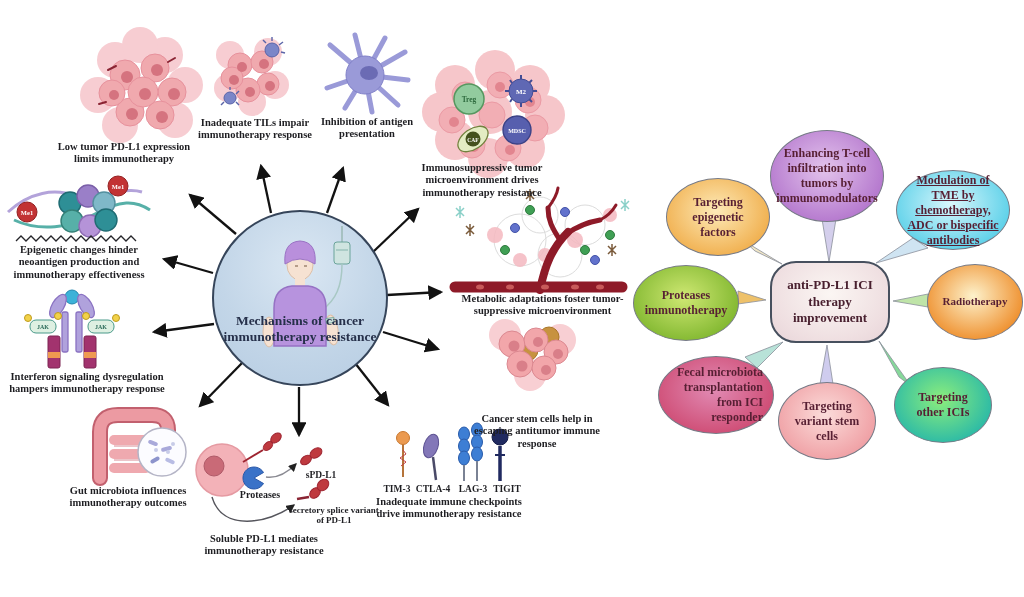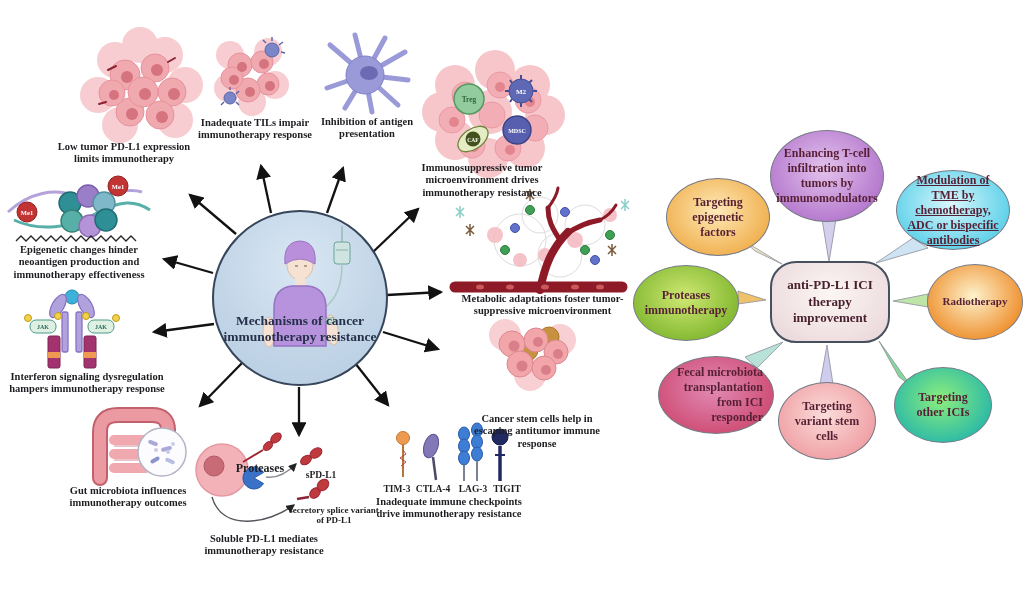--- a/index.html
+++ b/index.html
@@ -444,21 +444,21 @@
     <div class="lbl" style="left:308px;top:116px;width:118px;">Inhibition of antigen presentation</div>
     <div class="lbl" style="left:413px;top:162px;width:138px;">Immunosuppressive tumor microenvironment drives immunotherapy resistance</div>
     <div class="lbl" style="left:3px;top:244px;width:152px;">Epigenetic changes hinder neoantigen production and immunotherapy effectiveness</div>
     <div class="lbl" style="left:0px;top:371px;width:174px;">Interferon signaling dysregulation hampers immunotherapy response</div>
     <div class="lbl" style="left:450px;top:293px;width:185px;">Metabolic adaptations foster tumor-suppressive microenvironment</div>
     <div class="lbl" style="left:471px;top:384px;width:132px;margin-top:29px;">Cancer stem cells help in escaping antitumor immune response</div>
     <div class="lbl" style="left:50px;top:485px;width:156px;">Gut microbiota influences immunotherapy outcomes</div>
     <div class="lbl" style="left:185px;top:533px;width:158px;">Soluble PD-L1 mediates immunotherapy resistance</div>
     <div class="lbl" style="left:374px;top:496px;width:150px;">Inadequate immune checkpoints drive immunotherapy resistance</div>
 
-    <div class="sublbl" style="left:232px;top:461px;width:56px;font-size:12px;">Proteases</div>
+    <div class="sublbl" style="left:232px;top:489px;width:56px;font-size:10px;">Proteases</div>
     <div class="sublbl" style="left:298px;top:470px;width:46px;font-size:9.5px;">sPD-L1</div>
     <div class="sublbl" style="left:288px;top:505px;width:92px;font-size:9px;line-height:1.15;">secretory splice variant of PD-L1</div>
     <div class="sublbl" style="left:378px;top:484px;width:38px;font-size:9.5px;">TIM-3</div>
     <div class="sublbl" style="left:411px;top:484px;width:44px;font-size:9.5px;">CTLA-4</div>
     <div class="sublbl" style="left:452px;top:484px;width:42px;font-size:9.5px;">LAG-3</div>
     <div class="sublbl" style="left:488px;top:484px;width:38px;font-size:9.5px;">TIGIT</div>
   </div>
 
   <div>
     <svg class="layer" width="1024" height="597" viewBox="0 0 1024 597">

